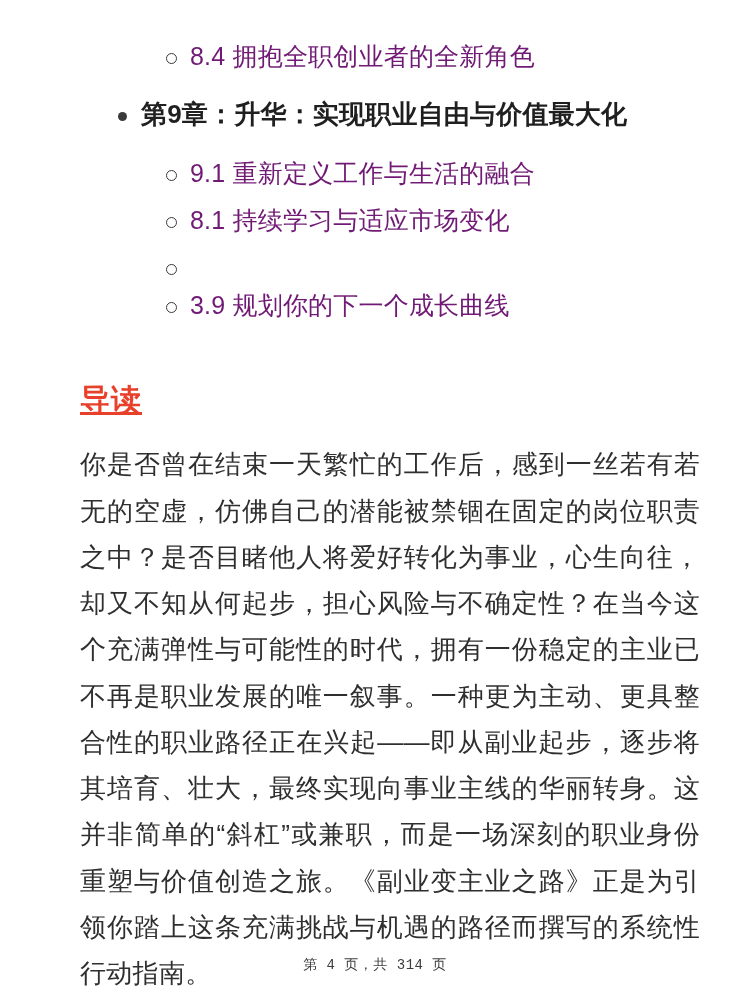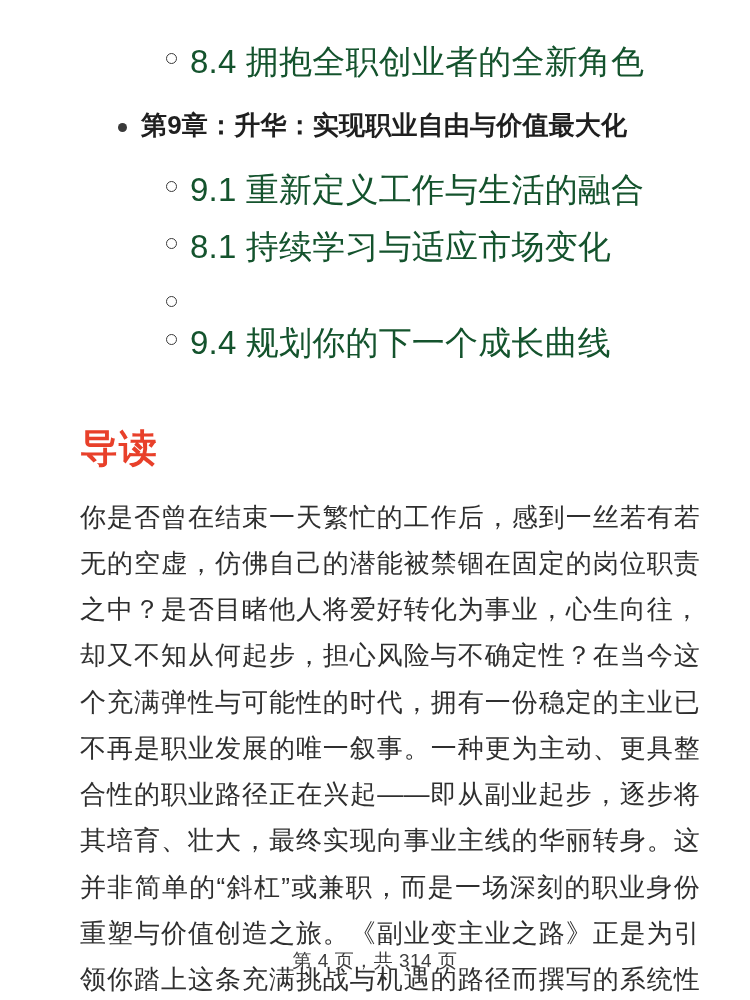--- a/index.html
+++ b/index.html
@@ -39,23 +39,23 @@
     flex: 0 0 auto;
     width: 9px;
     height: 9px;
     border: 1.6px solid #3a3a3a;
     border-radius: 50%;
     background: transparent;
     margin-top: 13px;
     margin-right: 13px;
   }
   .toc-sub .toc-text {
-    font-size: 33px;
+    font-size: 25px;
     line-height: 1.32;
-    color: #14532d;
+    color: #701a75;
     letter-spacing: 0.2px;
   }
 
   .toc-chapter {
     display: flex;
     align-items: flex-start;
     margin: 24px 0 16px 0;
     padding-left: 56px;
   }
   .toc-chapter .bullet-solid {
@@ -75,24 +75,25 @@
     letter-spacing: 0.2px;
   }
 
   .toc-group-second {
     margin-top: 26px;
   }
 
   
   .section-heading {
     margin: 58px 0 20px 18px;
-    font-size: 38px;
+    font-size: 30px;
     font-weight: bold;
     color: #e8402a;
     letter-spacing: 1px;
+    text-decoration: underline;
   }
 
   
   .body-text {
     margin: 0 0 0 18px;
     font-size: 26px;
     line-height: 1.78;
     color: #2f2f2f;
     text-align: justify;
     text-justify: inter-ideograph;
@@ -104,23 +105,24 @@
     text-indent: 0;
   }
 
   
   .footer {
     position: absolute;
     left: 0;
     right: 0;
     bottom: 26px;
     text-align: center;
-    font-size: 19px;
+    font-size: 14px;
     color: #3d3d3d;
     letter-spacing: 0.5px;
+    font-family: Liberation Mono, monospace;
   }
 </style>
 </head>
 <body>
 
 <div class="page">
 
   <ul class="toc">
     <li class="toc-sub">
       <span class="bullet-hollow"></span>
@@ -140,21 +142,21 @@
     </li>
     <li class="toc-sub">
       <span class="bullet-hollow"></span>
       <span class="toc-text">8.1 持续学习与适应市场变化</span>
     </li>
     <li class="toc-sub">
       <span class="bullet-hollow"></span>
     </li>
     <li class="toc-sub">
       <span class="bullet-hollow"></span>
-      <span class="toc-text">9.4 规划你的下一个成长曲线</span>
+      <span class="toc-text">3.9 规划你的下一个成长曲线</span>
     </li>
   </ul>
 
   <h2 class="section-heading">导读</h2>
 
   <div class="body-text">
     <p class="para">你是否曾在结束一天繁忙的工作后，感到一丝若有若无的空虚，仿佛自己的潜能被禁锢在固定的岗位职责之中？是否目睹他人将爱好转化为事业，心生向往，却又不知从何起步，担心风险与不确定性？在当今这个充满弹性与可能性的时代，拥有一份稳定的主业已不再是职业发展的唯一叙事。一种更为主动、更具整合性的职业路径正在兴起——即从副业起步，逐步将其培育、壮大，最终实现向事业主线的华丽转身。这并非简单的“斜杠”或兼职，而是一场深刻的职业身份重塑与价值创造之旅。《副业变主业之路》正是为引领你踏上这条充满挑战与机遇的路径而撰写的系统性行动指南。</p>
   </div>
 
   <div class="footer">第 4 页，共 314 页</div>

